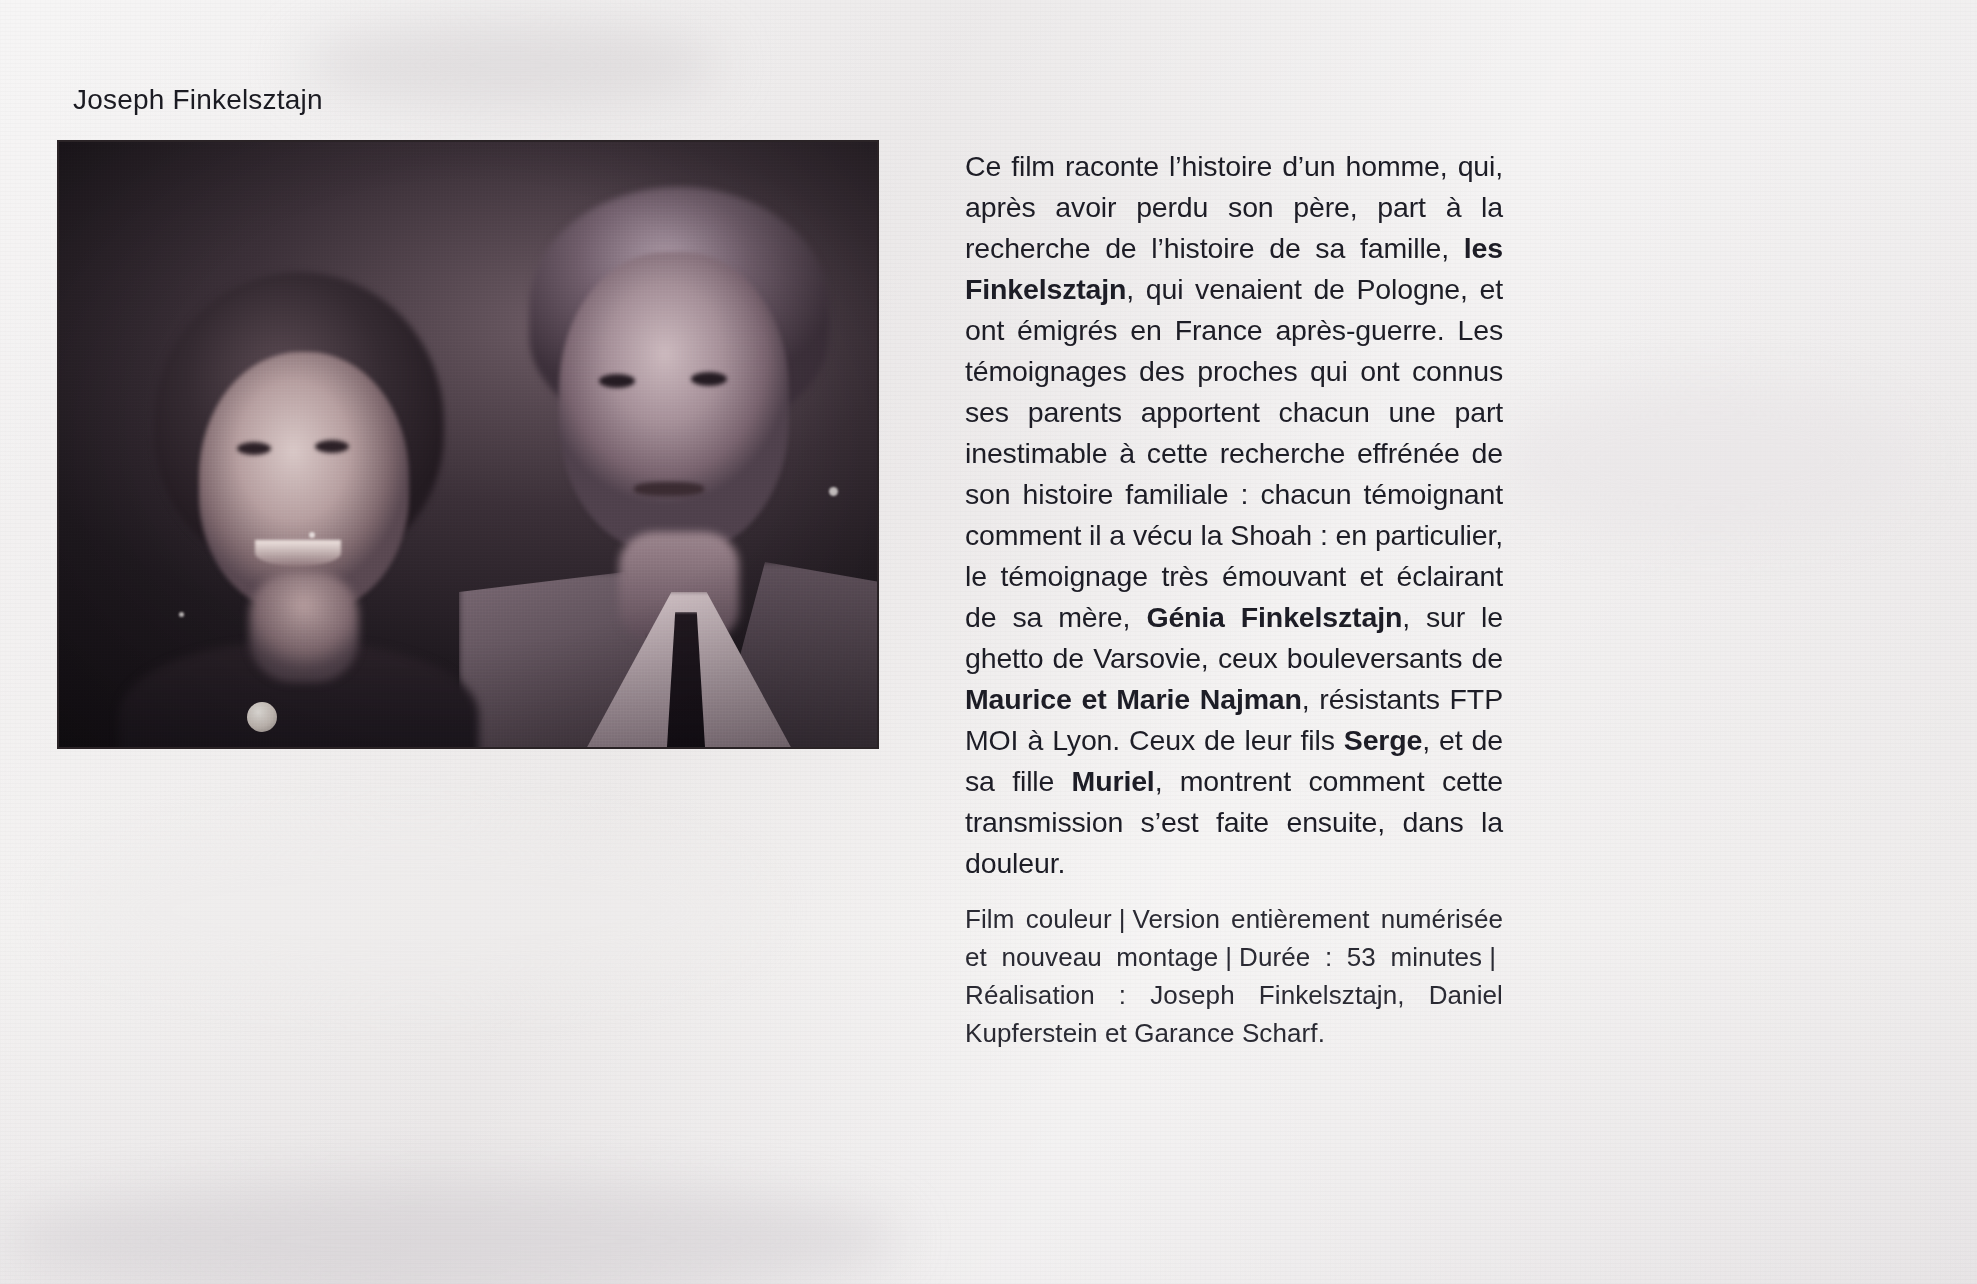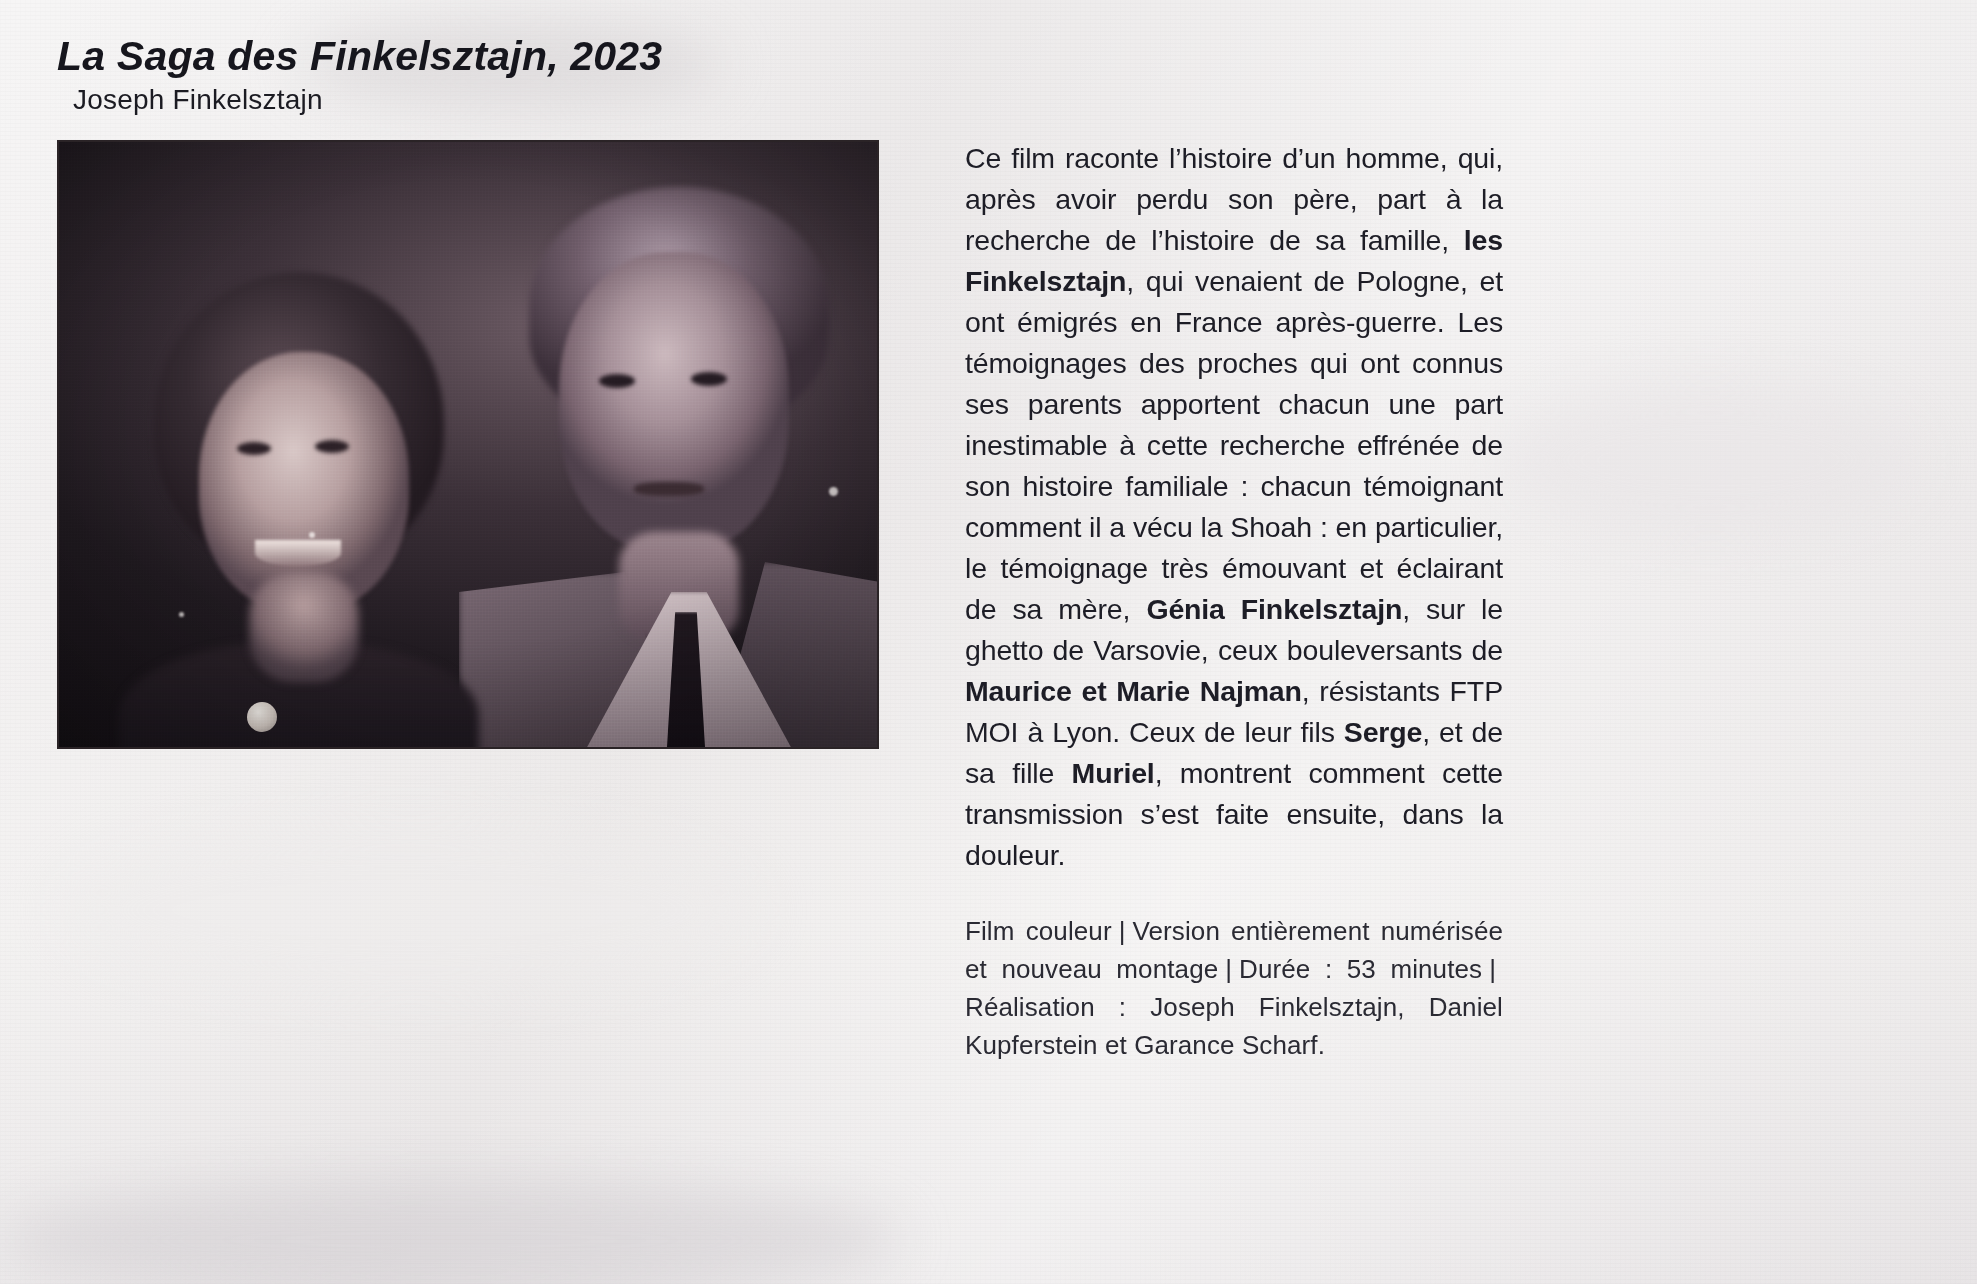--- a/index.html
+++ b/index.html
@@ -89,54 +89,53 @@
       clip-path:polygon(30% 0,70% 0,88% 100%,12% 100%);filter:blur(1.4px);}
   .m-jacketL{left:400px;top:430px;width:230px;height:200px;
       background:linear-gradient(160deg,#776771 0%, #3a2f38 100%);
       clip-path:polygon(0 10%,72% 0,100% 100%,0 100%);filter:blur(3px);}
   .m-jacketR{left:650px;top:420px;width:200px;height:210px;
       background:linear-gradient(200deg,#6d5d68 0%, #332a33 100%);
       clip-path:polygon(28% 0,100% 12%,100% 100%,0 100%);filter:blur(3px);}
   .spot{width:9px;height:9px;border-radius:50%;background:rgba(245,240,238,.8);filter:blur(1px);}
 
   
-  .col{position:absolute;left:965px;top:138px;width:538px;}
+  .col{position:absolute;left:965px;top:146px;width:538px;}
   .body-p{
     font-size:28.5px;line-height:41px;
     text-align:justify;text-justify:inter-word;
     font-weight:500;color:#1d1d26;margin:0;
     letter-spacing:-.15px;
   }
   .body-p b{font-weight:800;}
   .emph{
     margin-top:30px;
     font-size:28.5px;line-height:41px;font-weight:800;color:#15151d;
     text-align:left;letter-spacing:-.15px;
   }
   .credits{
-    margin-top:36px;
+    margin-top:16px;
     font-size:26px;line-height:38px;font-weight:400;color:#2a2a33;
     text-align:justify;text-justify:inter-word;letter-spacing:.1px;
   }
   .credits .last{text-align:left;}
   .sep{padding:0 7px;}
 </style>
 </head>
 <body>
 
 <div class="paper"></div>
 <div class="grain"></div>
 <div class="blotch" style="left:300px;top:20px;width:420px;height:90px;background:rgba(210,205,208,.5);"></div>
 <div class="blotch" style="left:1500px;top:380px;width:420px;height:160px;background:rgba(232,228,230,.55);"></div>
 <div class="blotch" style="left:60px;top:820px;width:700px;height:180px;background:rgba(238,235,236,.5);"></div>
 <div class="blotch" style="left:0px;top:1180px;width:900px;height:120px;background:rgba(205,200,204,.45);"></div>
 
 <div class="page">
 
-  <div class="title">La Saga des Finkelsztajn, 2023</div>
   <div class="byline">Joseph Finkelsztajn</div>
 
   <div class="photo-frame">
     <div class="ph ph-bg"></div>
     <div class="ph m-jacketL"></div>
     <div class="ph m-jacketR"></div>
     <div class="ph m-hair"></div>
     <div class="ph m-face"></div>
     <div class="ph m-eyeL"></div>
     <div class="ph m-eyeR"></div>

